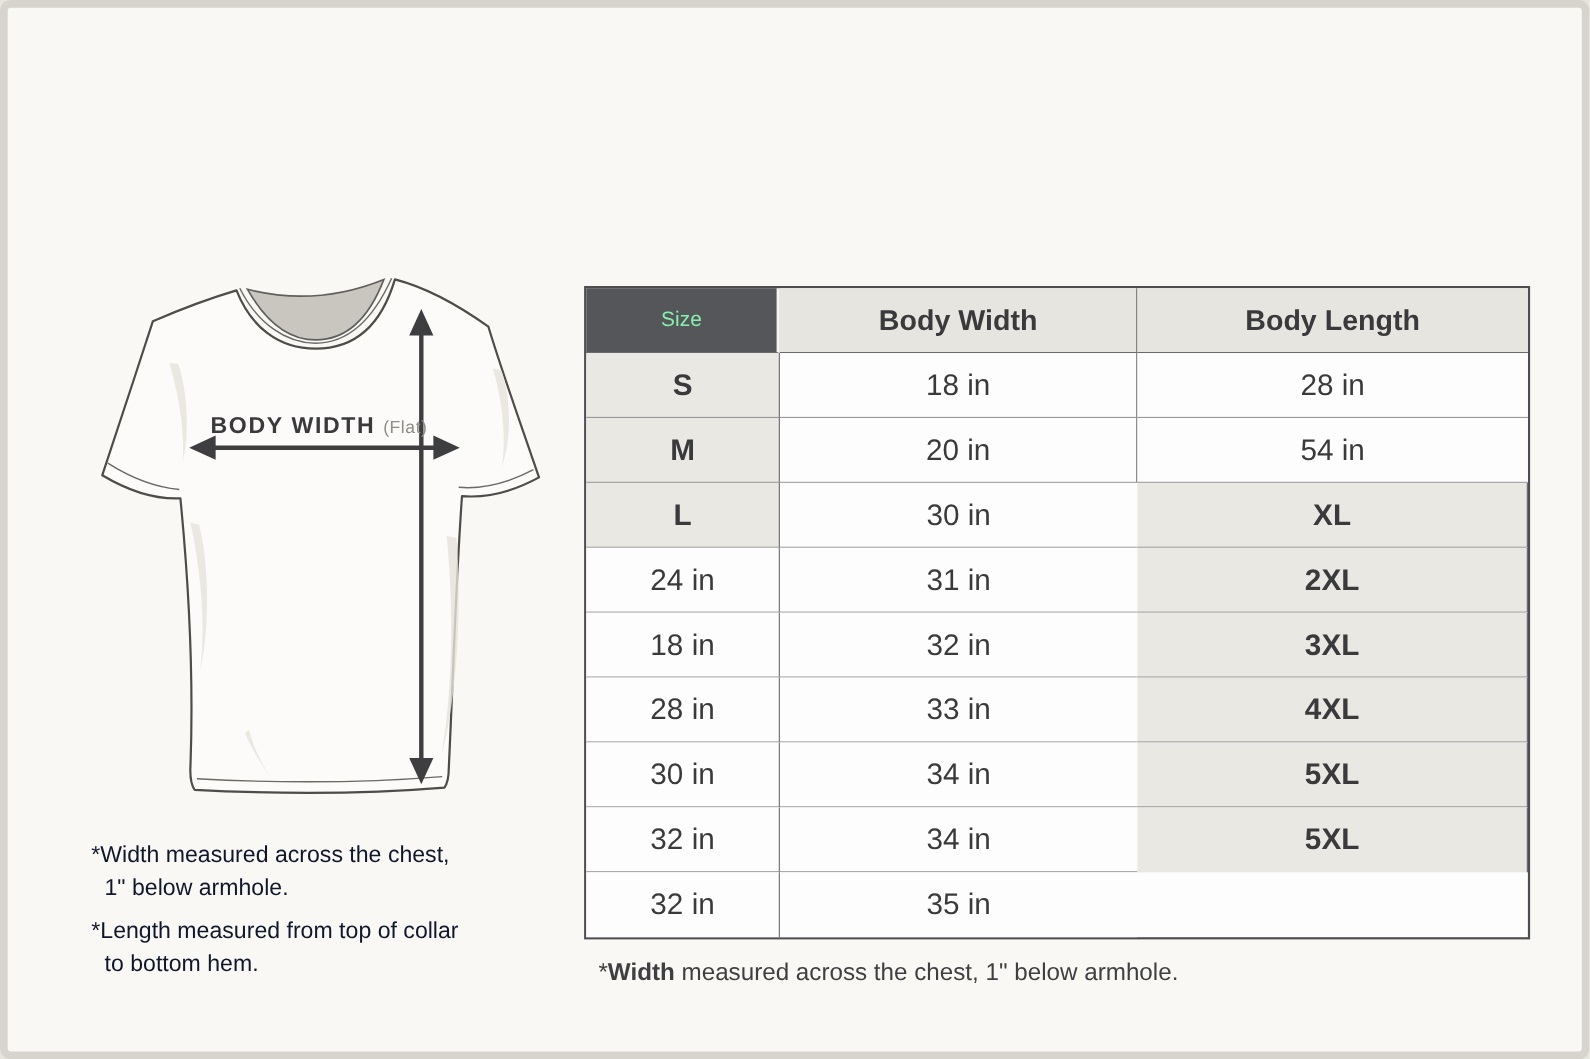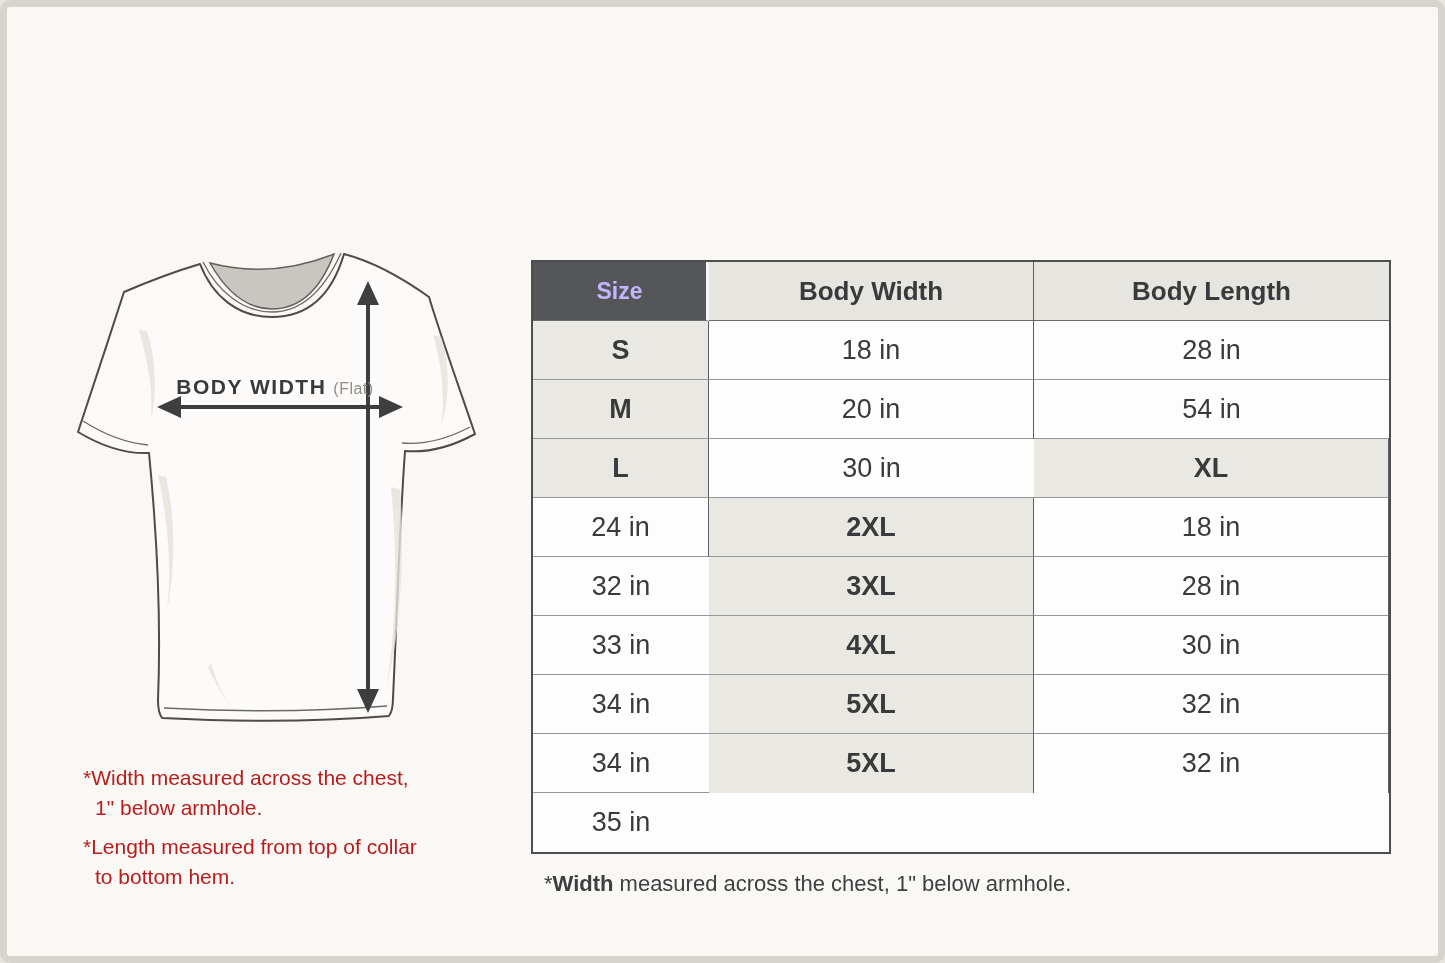--- a/index.html
+++ b/index.html
@@ -12,21 +12,21 @@
     height: 963px;
     background: #faf8f5;
     border: 7px solid #d7d4cd;
     border-radius: 10px;
     overflow: hidden;
   }
 
   
   .tshirt-wrap {
     position: absolute;
-    left: 54px;
+    left: 69px;
     top: 228px;
     width: 460px;
     height: 525px;
   }
   .lbl-bold {
     font-family: "Liberation Sans", sans-serif;
     font-size: 21px;
     font-weight: 700;
     letter-spacing: 1.5px;
     fill: #3a3a3c;
@@ -38,21 +38,21 @@
     letter-spacing: 0.5px;
     fill: #8f8d88;
   }
 
   
   .left-notes {
     position: absolute;
     left: 76px;
     top: 756px;
     width: 440px;
-    color: #b91c1c;
+    color: #0f172a;
     font-size: 21px;
     line-height: 30px;
   }
   .left-notes .note { margin-bottom: 9px; }
   .left-notes .cont { padding-left: 12px; }
 
   
   .size-table {
     position: absolute;
     left: 524px;
@@ -70,23 +70,23 @@
     justify-content: center;
     border-right: 1.5px solid #5f5f62;
     border-bottom: 1px solid #97979a;
     color: #3a3a3c;
   }
   .cell.last-col { border-right: none; }
   .cell.last-row { border-bottom: none; }
   .th { background: #e7e5e0; font-size: 26px; font-weight: 700; }
   .th-size {
     background: #55565a;
-    color: #c4b5fd;
-    font-size: 23px;
-    font-weight: 700;
+    color: #86efac;
+    font-size: 19px;
+    font-weight: 400;
     border-right: 3px solid #f6f5f2;
   }
   .hdr { border-bottom: 1.5px solid #6a6a6d; }
   .td-size { background: #eae8e3; font-size: 27px; font-weight: 700; }
   .td { background: #fdfdfd; font-size: 27px; font-weight: 500; text-align: center; }
 
   
   .table-footnote {
     position: absolute;
     left: 537px;
@@ -178,20 +178,21 @@
 
     <div class="cell td-size">M</div>
     <div class="cell td">20 in</div>
     <div class="cell td last-col">54 in</div>
 
     <div class="cell td-size">L</div>
     <div class="cell td last-col">30 in</div>
 
     <div class="cell td-size">XL</div>
     <div class="cell td">24 in</div>
+    <div class="cell td last-col">31 in</div>
 
     <div class="cell td-size">2XL</div>
     <div class="cell td">18 in</div>
     <div class="cell td last-col">32 in</div>
 
     <div class="cell td-size">3XL</div>
     <div class="cell td">28 in</div>
     <div class="cell td last-col">33 in</div>
 
     <div class="cell td-size">4XL</div>

